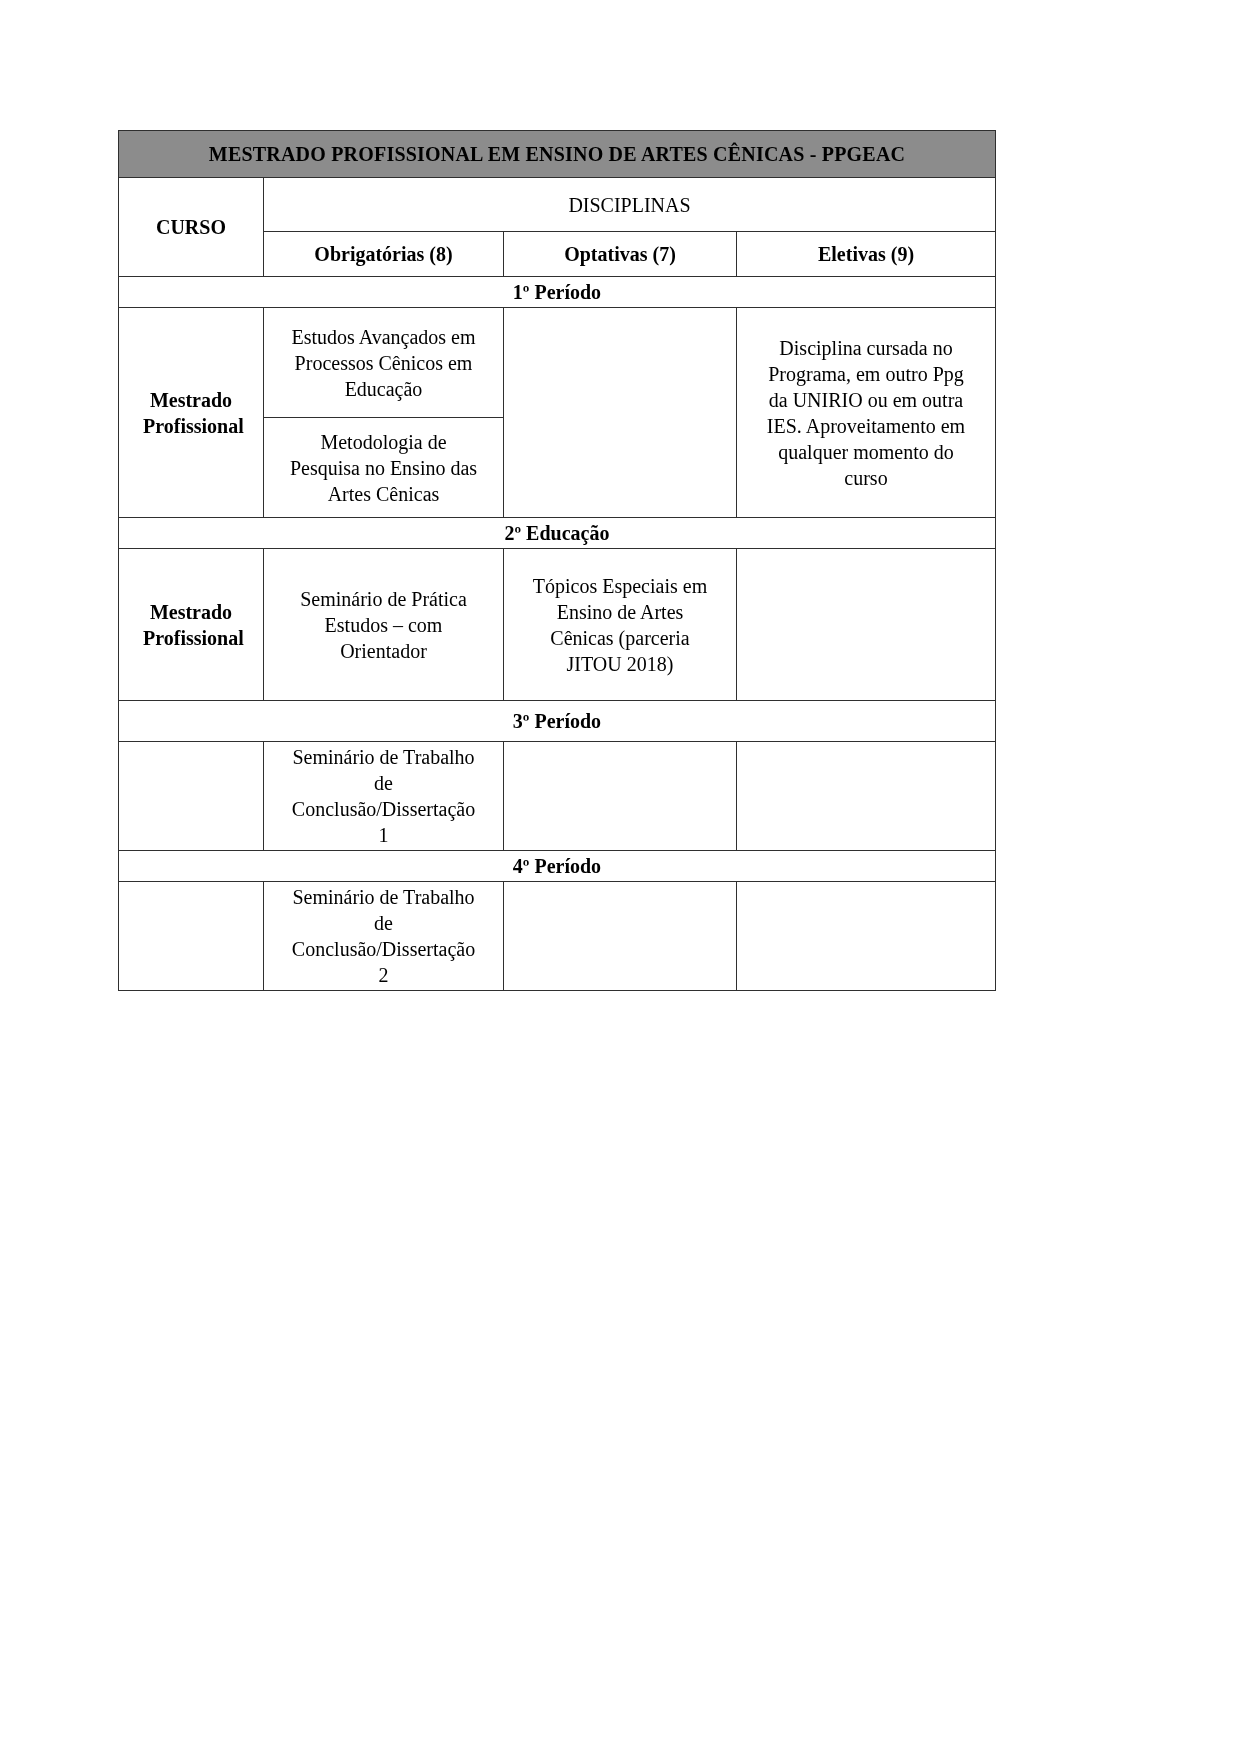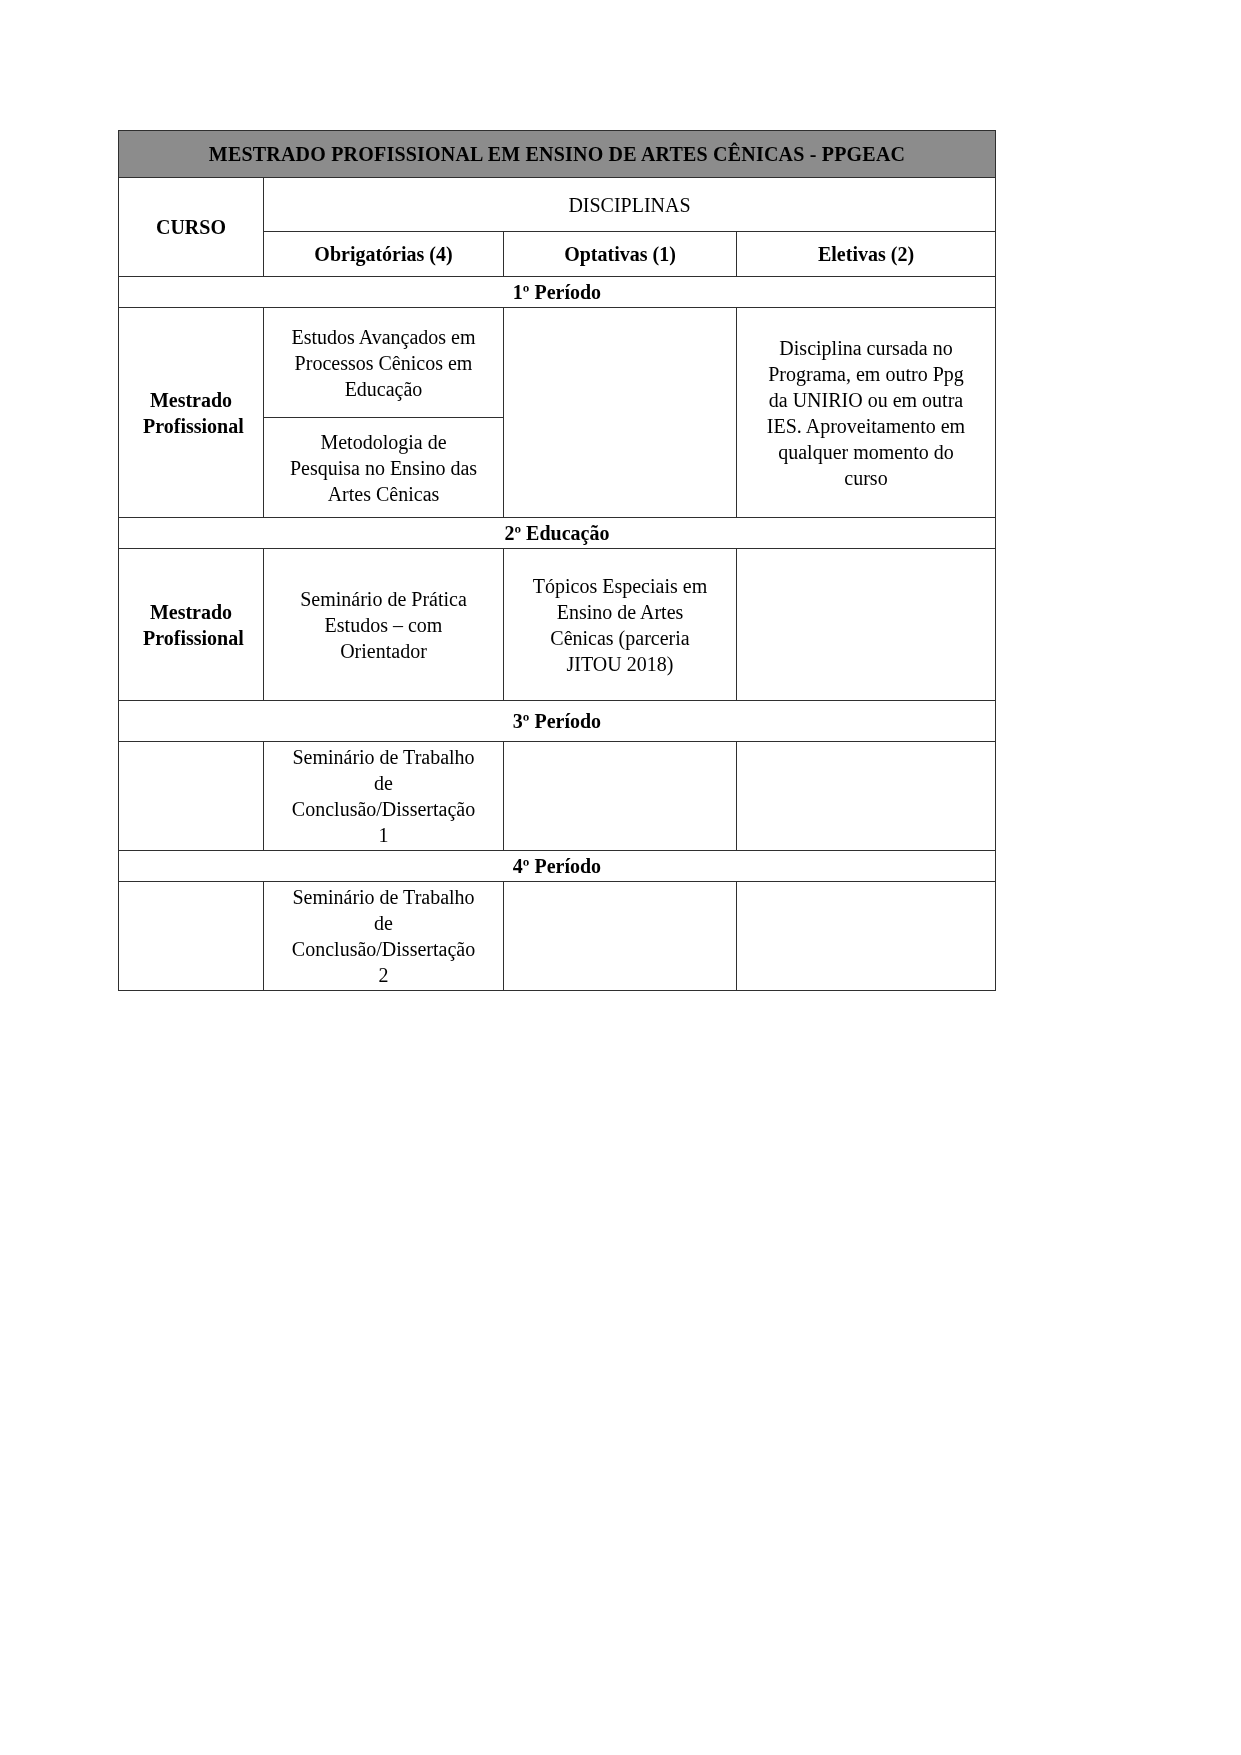--- a/index.html
+++ b/index.html
@@ -58,23 +58,23 @@
     </colgroup>
     <tbody>
       <tr style="height:47px">
         <td colspan="4" class="title-cell">MESTRADO PROFISSIONAL EM ENSINO DE ARTES CÊNICAS - PPGEAC</td>
       </tr>
       <tr style="height:54px">
         <td rowspan="2" class="bold">CURSO</td>
         <td colspan="3">DISCIPLINAS</td>
       </tr>
       <tr style="height:45px">
-        <td class="bold">Obrigatórias (4)</td>
-        <td class="bold">Optativas (1)</td>
-        <td class="bold">Eletivas (2)</td>
+        <td class="bold">Obrigatórias (8)</td>
+        <td class="bold">Optativas (7)</td>
+        <td class="bold">Eletivas (9)</td>
       </tr>
 
       <tr style="height:16px">
         <td colspan="4" class="bold">1º Período</td>
       </tr>
       <tr style="height:110px">
         <td rowspan="2" class="bold">Mestrado
 Profissional</td>
         <td>Estudos Avançados em
 Processos Cênicos em

